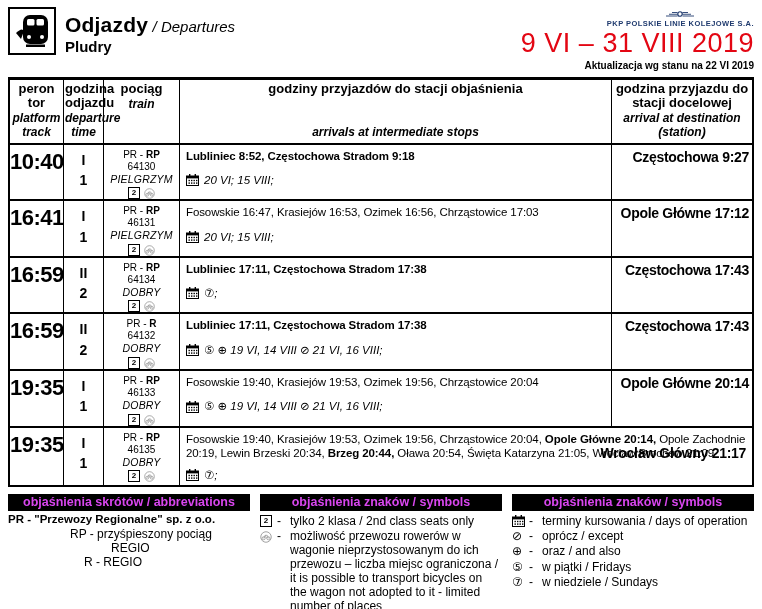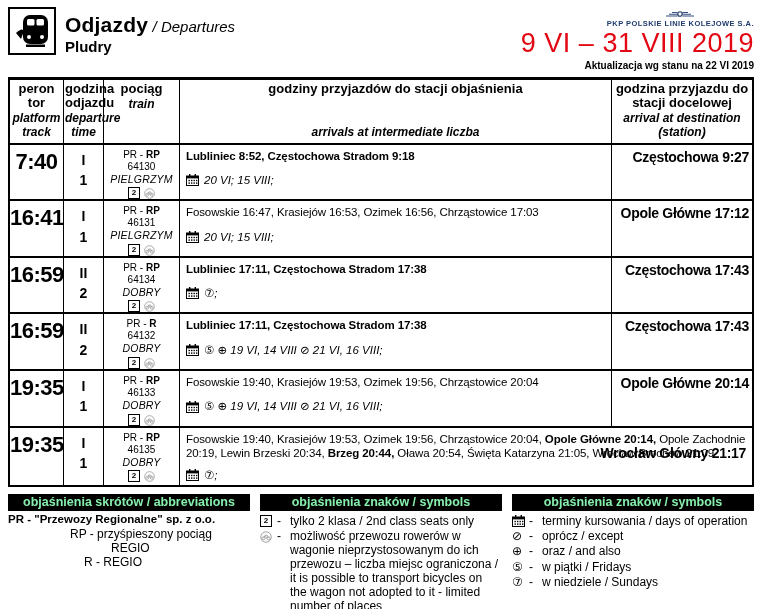--- a/index.html
+++ b/index.html
@@ -50,21 +50,21 @@
   .daystext{font-style:italic;font-size:11.5px;}
   .c.dest{font-weight:bold;font-size:14px;letter-spacing:-.3px;text-align:right;padding:4px 3px 0 0;white-space:nowrap;}
   .trow.merged .c.stops{grid-column:4 / 6;}
   .dest-inline{font-weight:bold;font-size:14px;letter-spacing:-.3px;text-align:right;margin-top:-15px;}
   .trow.merged .days{margin-top:5px;}
   .r3 .c.stops,.r4 .c.stops{min-height:54px;}
 
   
   .legends{display:flex;gap:10px;margin-top:7px;}
   .lcol{flex:1;min-width:0;}
-  .lbar{background:#000;color:#86efac;font-weight:bold;font-size:12.5px;text-align:center;padding:1px 0 2px;}
+  .lbar{background:#000;color:#d946ef;font-weight:bold;font-size:12.5px;text-align:center;padding:1px 0 2px;}
   .lbody{padding-top:2px;font-size:12px;line-height:1.17;}
   .ab-line{white-space:nowrap;}
   .ab-0{font-weight:bold;font-size:11.5px;}
   .ab-1{padding-left:62px;}
   .ab-2{padding-left:103px;}
   .ab-3{padding-left:76px;}
   .litem{display:flex;align-items:flex-start;margin-top:1px;}
   .licon{width:17px;flex:none;display:flex;justify-content:flex-start;padding-top:1px;}
   .ldash{width:13px;flex:none;text-align:left;}
   .ltext{flex:1;}
@@ -124,30 +124,30 @@
       <div class="c">
         <div class="h-pl">godzina odjazdu</div>
         <div class="h-en">departure time</div>
       </div>
       <div class="c">
         <div class="h-pl">pociąg</div>
         <div class="h-en">train</div>
       </div>
       <div class="c stopsh">
         <div class="h-pl">godziny przyjazdów do stacji objaśnienia</div>
-        <div class="h-en">arrivals at intermediate liczba</div>
+        <div class="h-en">arrivals at intermediate stops</div>
       </div>
       <div class="c">
         <div class="h-pl">godzina przyjazdu do stacji docelowej</div>
         <div class="h-en">arrival at destination (station)</div>
       </div>
     </div>
 
     <div class="trow r1">
-      <div class="c time">7:40</div>
+      <div class="c time">10:40</div>
       <div class="c plat">
         <div>I</div>
         <div>1</div>
       </div>
       <div class="c train">
         <div class="carrier"><span>PR - </span><b>RP</b></div>
         <div class="tnum">64130</div>
         <div class="tname">PIELGRZYM</div>
         <div class="ticons">
           <span class="cls2">2</span>

